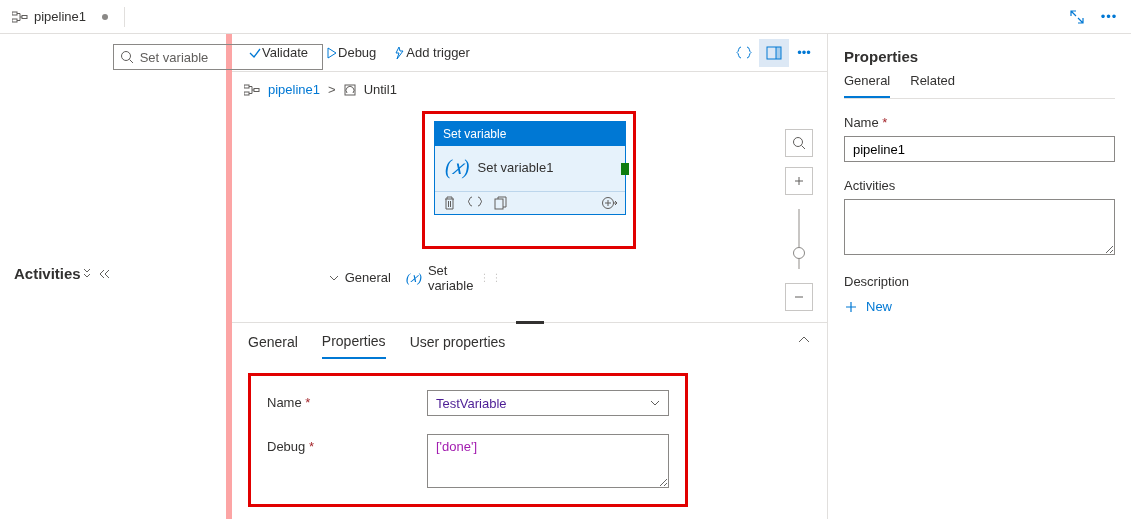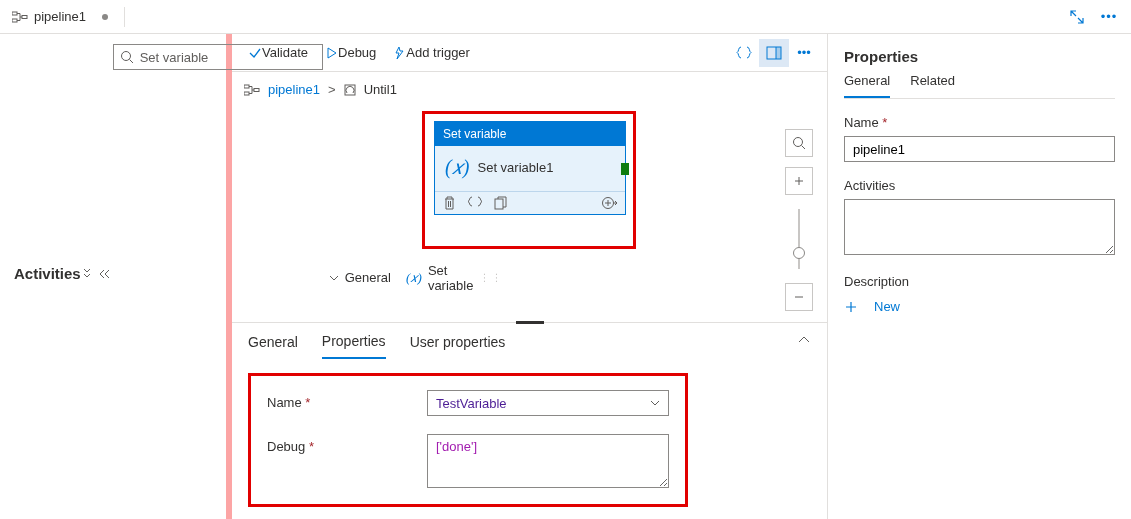--- a/index.html
+++ b/index.html
@@ -82,21 +82,21 @@
   
   .props { width: 303px; display: flex; flex-direction: column; padding: 14px 16px 10px 16px; }
   .props h2 { font-size: 15px; font-weight: 600; margin-bottom: 4px; }
   .props .ptabs { display: flex; gap: 20px; border-bottom: 1px solid #e1dfdd; }
   .props .ptabs .pt { padding: 4px 0 8px 0; cursor: pointer; font-size: 13px; }
   .props .ptabs .pt.active { border-bottom: 2px solid #0078d4; color: #323130; }
   .pfield { margin-top: 16px; }
   .pfield label { display: block; margin-bottom: 6px; font-size: 13px; }
   .pfield input[type=text] { width: 100%; height: 26px; border: 1px solid #8a8886; padding: 0 8px; font-size: 13px; }
   .pfield textarea { width: 100%; height: 56px; border: 1px solid #8a8886; padding: 4px 8px; font-size: 13px; resize: both; }
-  .add-new { display: flex; align-items: center; gap: 16px; color: #0078d4; margin-top: 10px; cursor: pointer; }
+  .add-new { display: flex; align-items: center; gap: 8px; color: #0078d4; margin-top: 10px; cursor: pointer; }
 
   svg { display: block; }
 </style>
 </head>
 <body>
 
 <div class="root">
 
   <div class="tabrow">
     <div class="tab">

